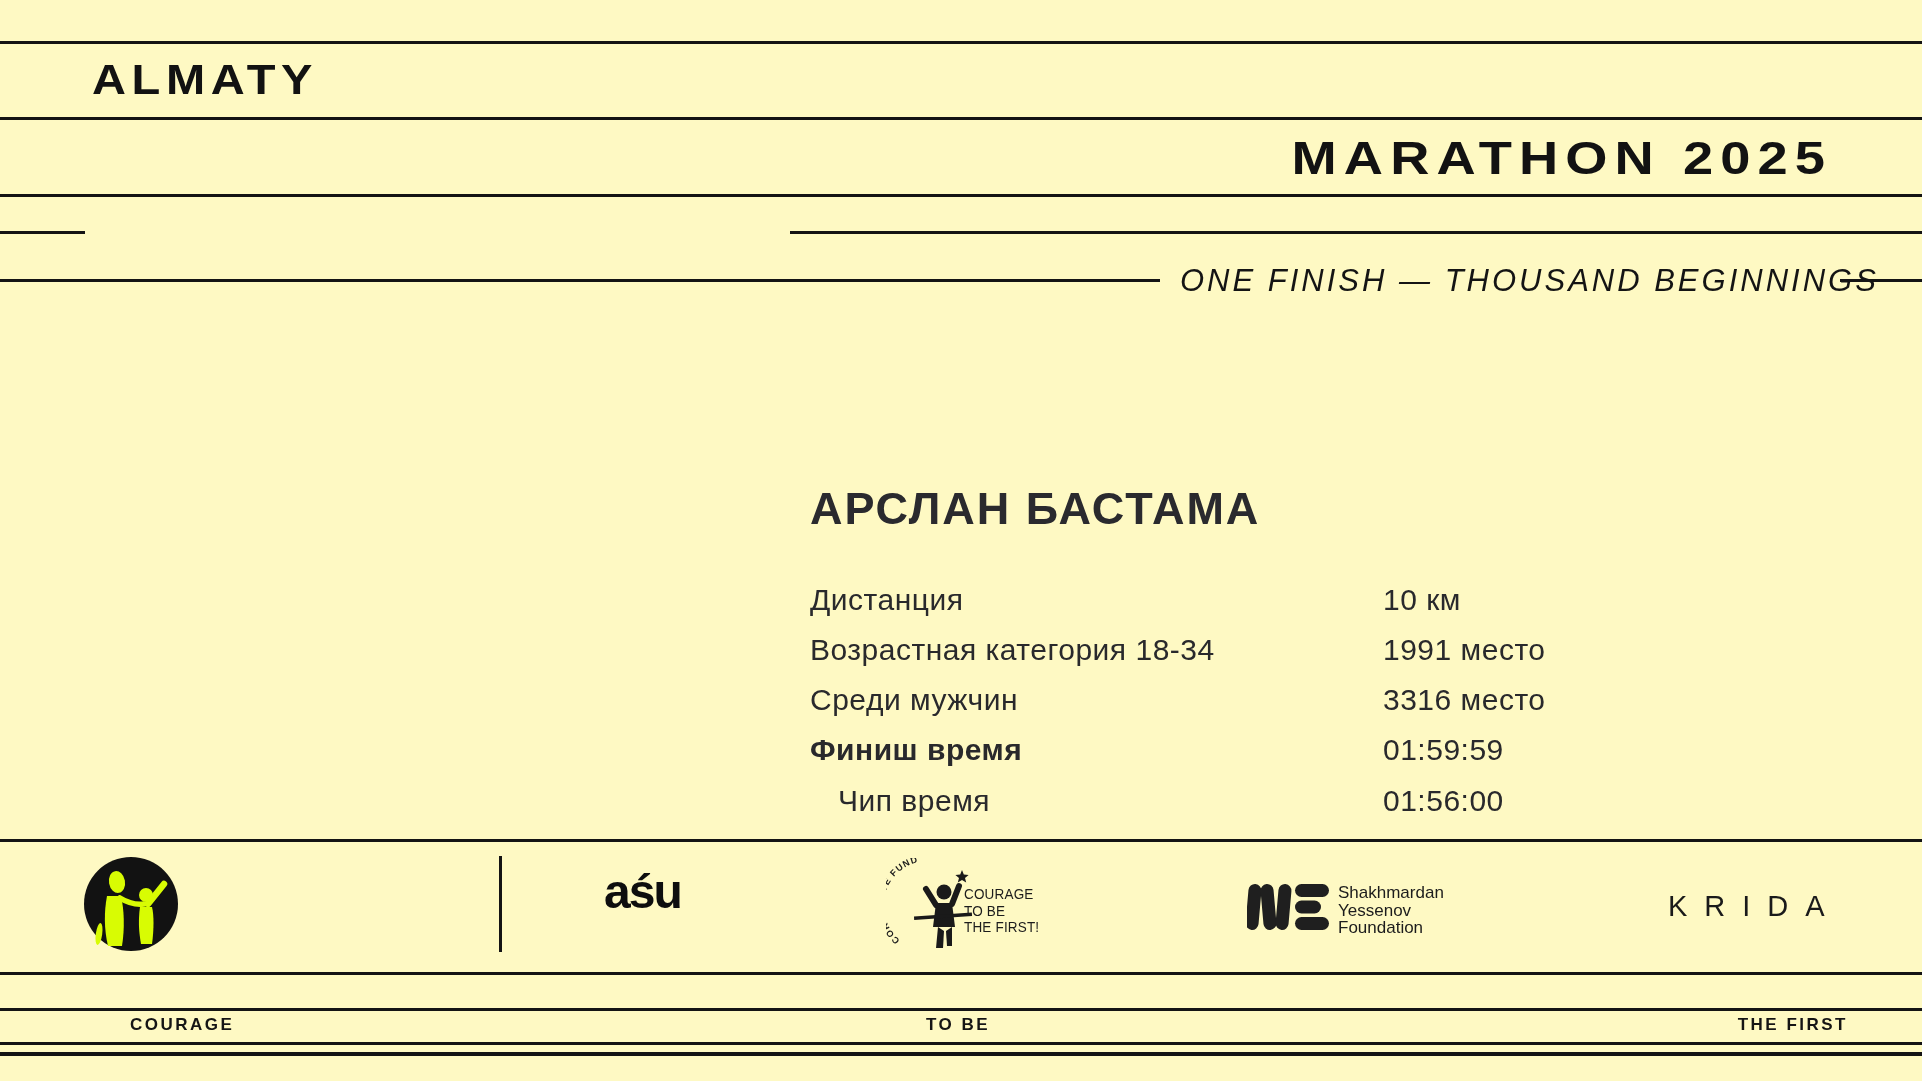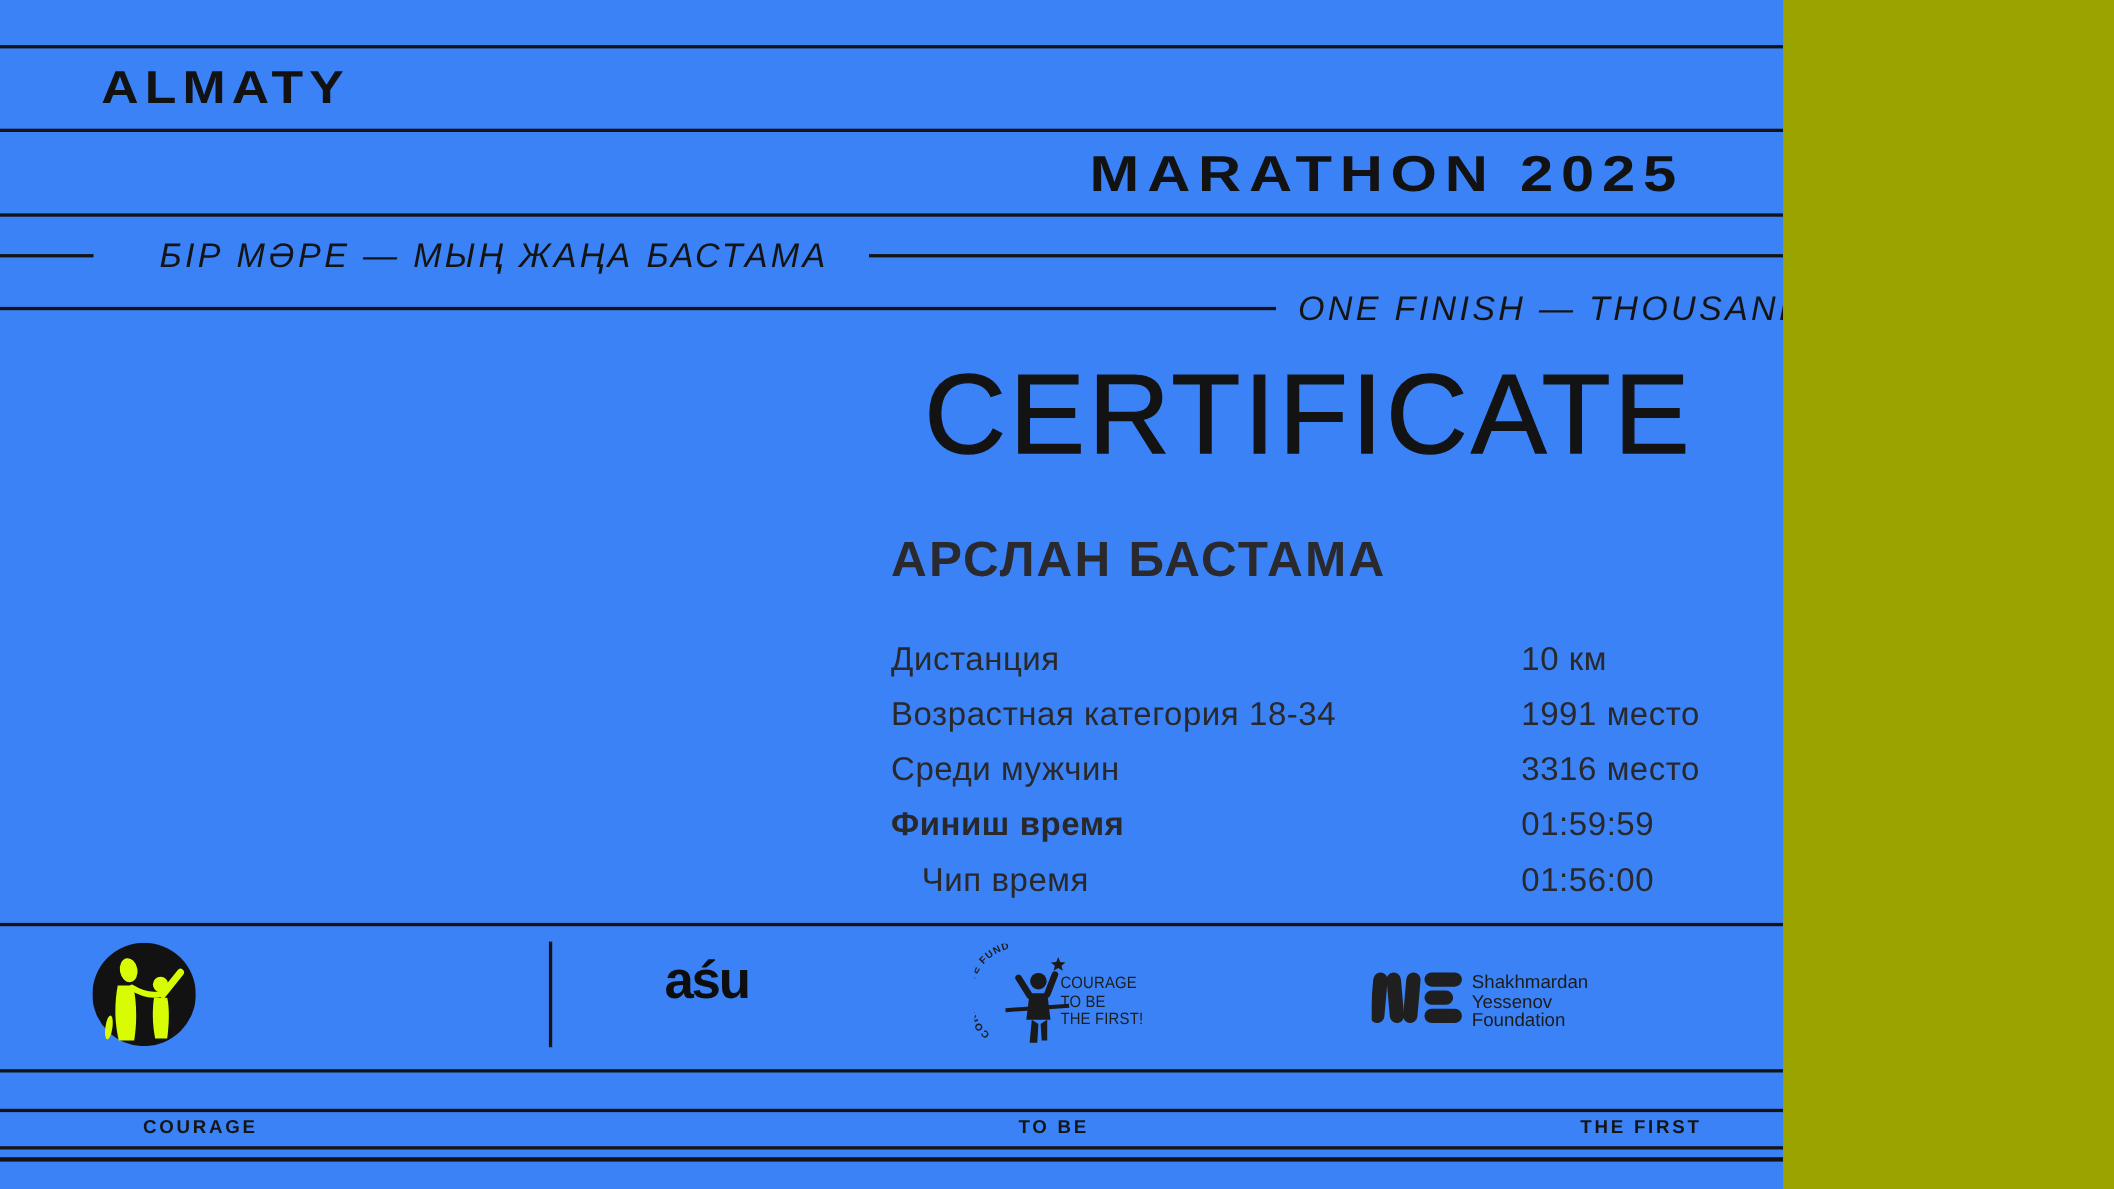--- a/index.html
+++ b/index.html
@@ -1,16 +1,16 @@
 <!DOCTYPE html>
 <html><head>
 <meta charset="utf-8">
 <style>
   html,body{margin:0;padding:0;background:#9aa300;}
-  .stage{position:relative;width:1621px;height:1081px;background:#3b82f6;overflow:hidden;
+  .stage{position:relative;width:1922px;height:1081px;background:#fef9c3;overflow:hidden;
          font-family:"Liberation Sans","DejaVu Sans",sans-serif;color:#161616;}
   .abs{position:absolute;white-space:nowrap;}
   .rule{position:absolute;height:3px;background:#141414;}
   .big{font-weight:700;color:#121212;}
   .city{left:92px;top:56px;font-size:42px;letter-spacing:5px;transform:scaleX(1.12);transform-origin:left center;}
   .event{right:90px;top:131px;font-size:46px;letter-spacing:6px;transform:scaleX(1.18);transform-origin:right center;}
   .tag{font-style:italic;font-size:31px;letter-spacing:3px;color:#141414;}
   .tag-kk{left:145px;top:215px;}
   .tag-en{left:1180px;top:263px;}
   .doc-title{right:82px;top:318px;font-size:103px;font-weight:400;letter-spacing:3px;color:#131313;
@@ -34,28 +34,26 @@
 <div class="stage">
 
   <div class="rule" style="top:41px;left:0;right:0;"></div>
   <div class="rule" style="top:117px;left:0;right:0;"></div>
   <div class="rule" style="top:194px;left:0;right:0;"></div>
 
   <div class="abs big city">ALMATY</div>
   <div class="abs big event">MARATHON 2025</div>
 
   <div class="rule" style="top:231px;left:0;width:85px;"></div>
-  <div class="abs tag tag-kk">БІР МӘРЕ — МЫҢ ЖАҢА БАСТАМА</div>
   <div class="rule" style="top:231px;left:790px;right:0;"></div>
 
   <div class="rule" style="top:279px;left:0;width:1160px;"></div>
   <div class="abs tag tag-en">ONE FINISH — THOUSAND BEGINNINGS</div>
   <div class="rule" style="top:279px;left:1840px;right:0;"></div>
 
-  <div class="abs doc-title">CERTIFICATE</div>
 
   <div class="abs name">АРСЛАН БАСТАМА</div>
 
   <div>
     <div class="abs row-label" style="top:583px;">Дистанция</div>
     <div class="abs row-value" style="top:583px;">10 км</div>
     <div class="abs row-label" style="top:633px;">Возрастная категория 18-34</div>
     <div class="abs row-value" style="top:633px;">1991 место</div>
     <div class="abs row-label" style="top:683px;">Среди мужчин</div>
     <div class="abs row-value" style="top:683px;">3316 место</div>

